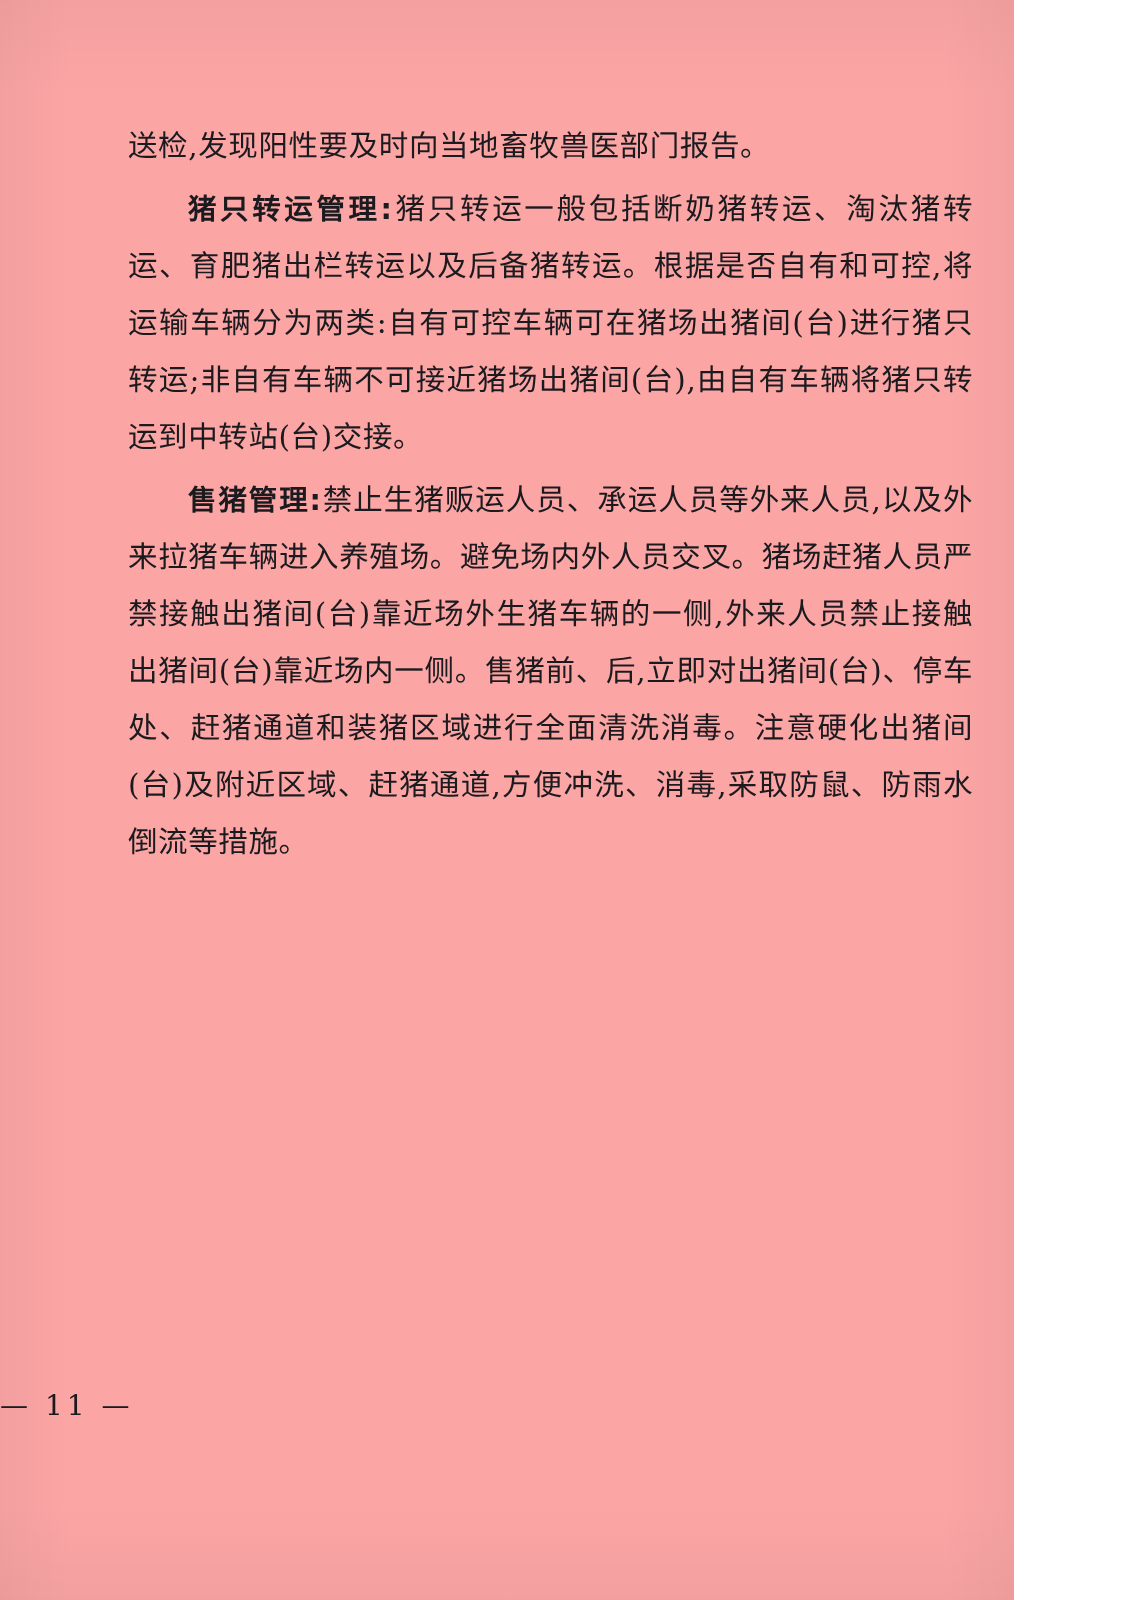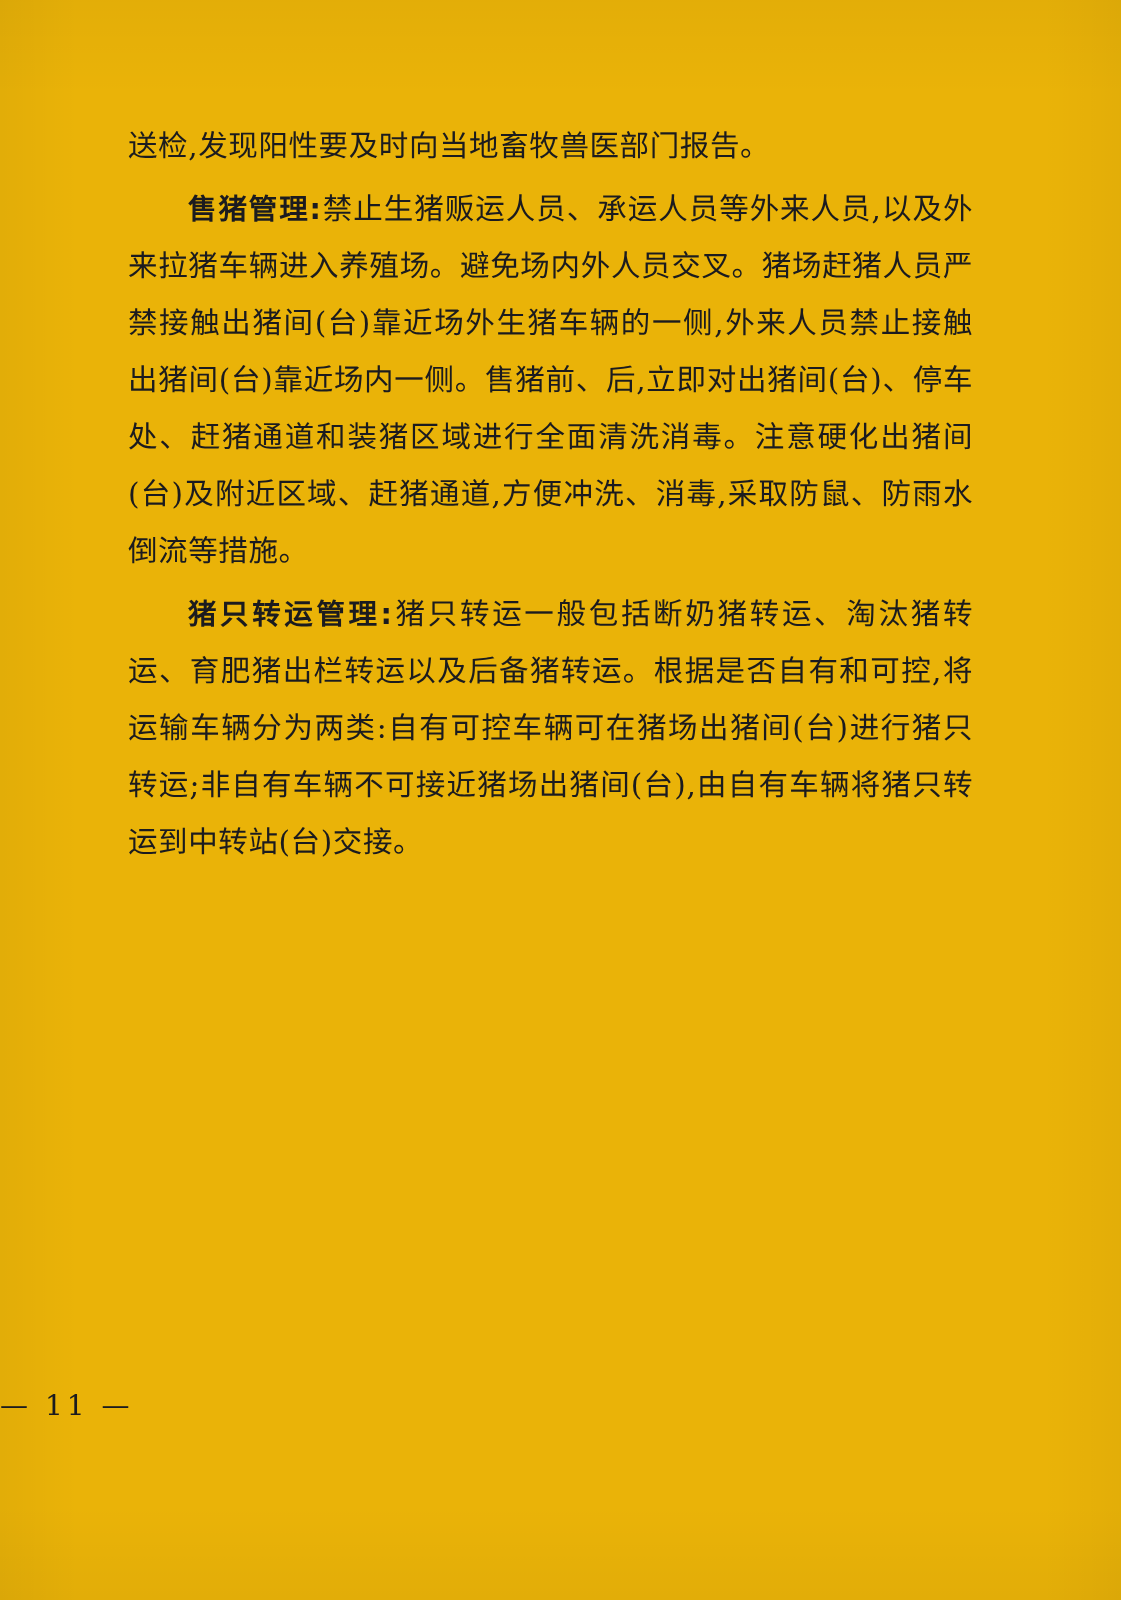--- a/index.html
+++ b/index.html
@@ -8,23 +8,23 @@
   }
   body {
     width: 1121px;
     height: 1600px;
     background: #ffffff;
     font-family: "DejaVu Serif", "Liberation Serif", serif;
     overflow: hidden;
   }
   .page {
     position: relative;
-    width: 1121px;
+    width: 1014px;
     height: 1600px;
-    background: #eab308;
+    background: #fca5a5;
     box-sizing: border-box;
   }
   
   .page::before {
     content: "";
     position: absolute;
     inset: 0;
     background:
       linear-gradient(to right, rgba(0,0,0,0.035), rgba(0,0,0,0) 7%, rgba(0,0,0,0) 93%, rgba(0,0,0,0.03)),
       linear-gradient(to bottom, rgba(0,0,0,0.03), rgba(0,0,0,0) 6%, rgba(0,0,0,0) 94%, rgba(0,0,0,0.035));
@@ -71,24 +71,24 @@
 
 <div class="page">
 
   <div class="content">
 
     <p class="para">
       <span>送检,发现阳性要及时向当地畜牧兽医部门报告。</span>
     </p>
 
     <p class="para indent">
-      <span class="lead">售猪管理:</span><span>禁止生猪贩运人员、承运人员等外来人员,以及外来拉猪车辆进入养殖场。避免场内外人员交叉。猪场赶猪人员严禁接触出猪间(台)靠近场外生猪车辆的一侧,外来人员禁止接触出猪间(台)靠近场内一侧。售猪前、后,立即对出猪间(台)、停车处、赶猪通道和装猪区域进行全面清洗消毒。注意硬化出猪间(台)及附近区域、赶猪通道,方便冲洗、消毒,采取防鼠、防雨水倒流等措施。</span>
+      <span class="lead">猪只转运管理:</span><span>猪只转运一般包括断奶猪转运、淘汰猪转运、育肥猪出栏转运以及后备猪转运。根据是否自有和可控,将运输车辆分为两类:自有可控车辆可在猪场出猪间(台)进行猪只转运;非自有车辆不可接近猪场出猪间(台),由自有车辆将猪只转运到中转站(台)交接。</span>
     </p>
 
     <p class="para indent">
-      <span class="lead">猪只转运管理:</span><span>猪只转运一般包括断奶猪转运、淘汰猪转运、育肥猪出栏转运以及后备猪转运。根据是否自有和可控,将运输车辆分为两类:自有可控车辆可在猪场出猪间(台)进行猪只转运;非自有车辆不可接近猪场出猪间(台),由自有车辆将猪只转运到中转站(台)交接。</span>
+      <span class="lead">售猪管理:</span><span>禁止生猪贩运人员、承运人员等外来人员,以及外来拉猪车辆进入养殖场。避免场内外人员交叉。猪场赶猪人员严禁接触出猪间(台)靠近场外生猪车辆的一侧,外来人员禁止接触出猪间(台)靠近场内一侧。售猪前、后,立即对出猪间(台)、停车处、赶猪通道和装猪区域进行全面清洗消毒。注意硬化出猪间(台)及附近区域、赶猪通道,方便冲洗、消毒,采取防鼠、防雨水倒流等措施。</span>
     </p>
 
   </div>
 
   <div class="page-number">— 11 —</div>
 
 </div>
 
 </body></html>

